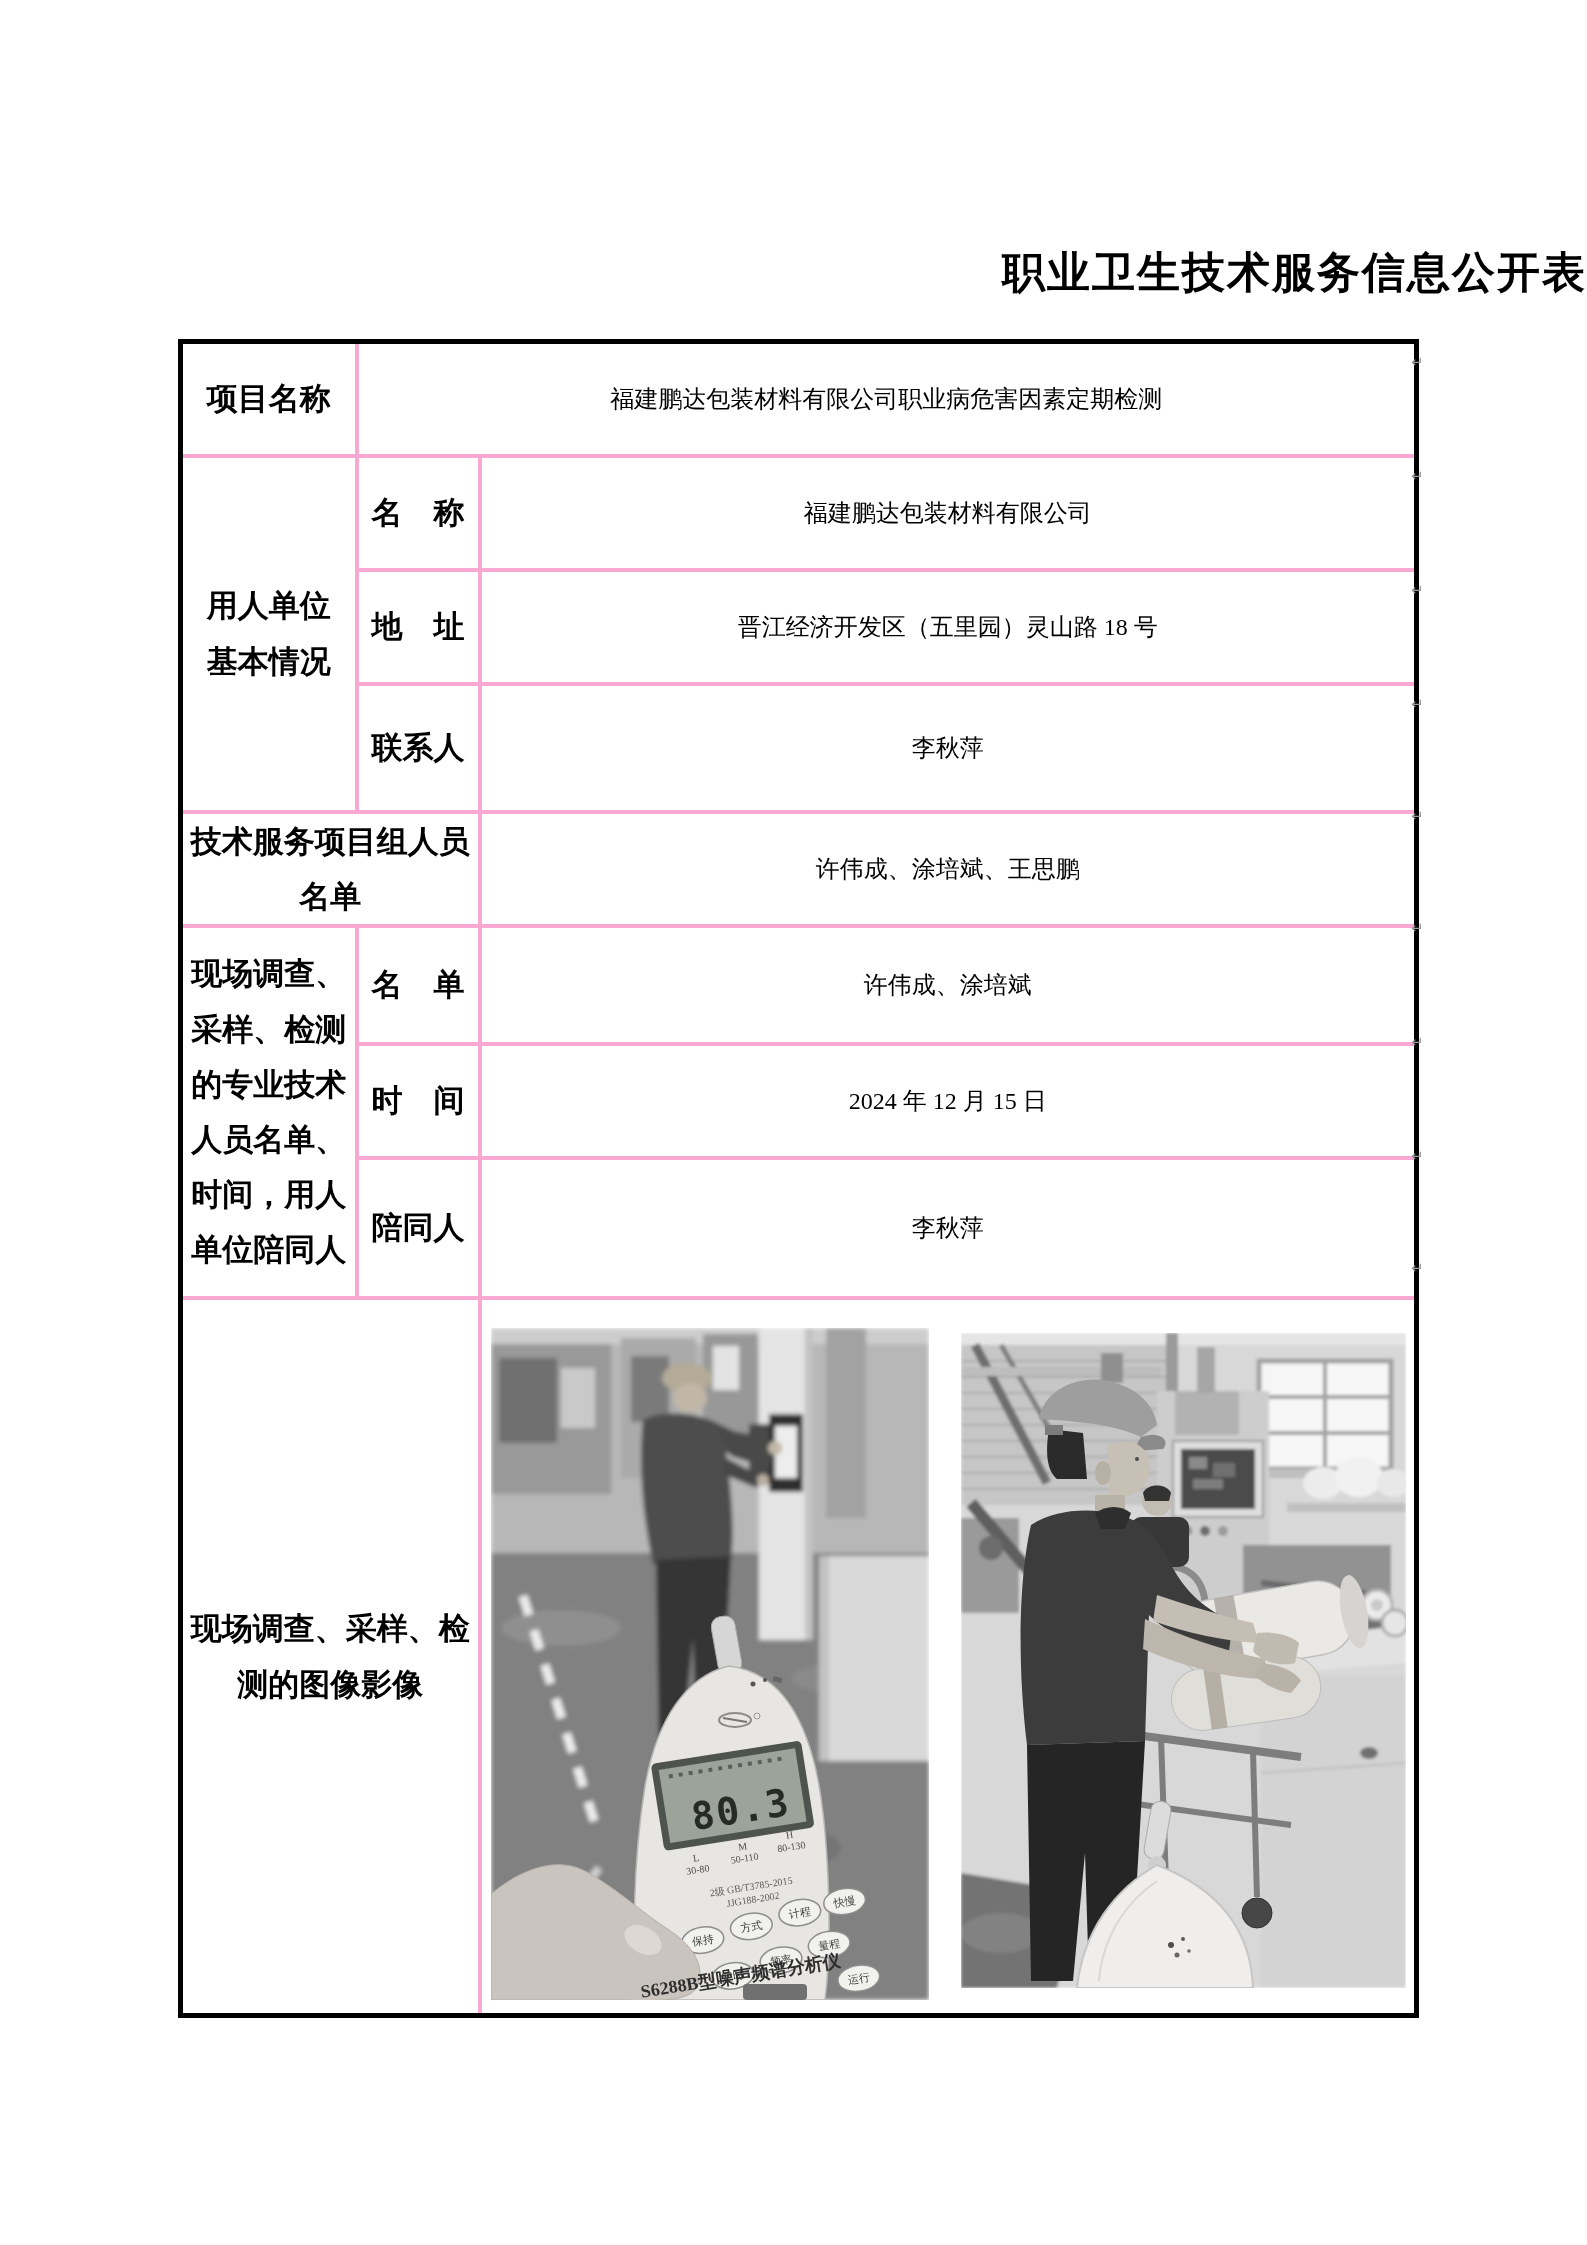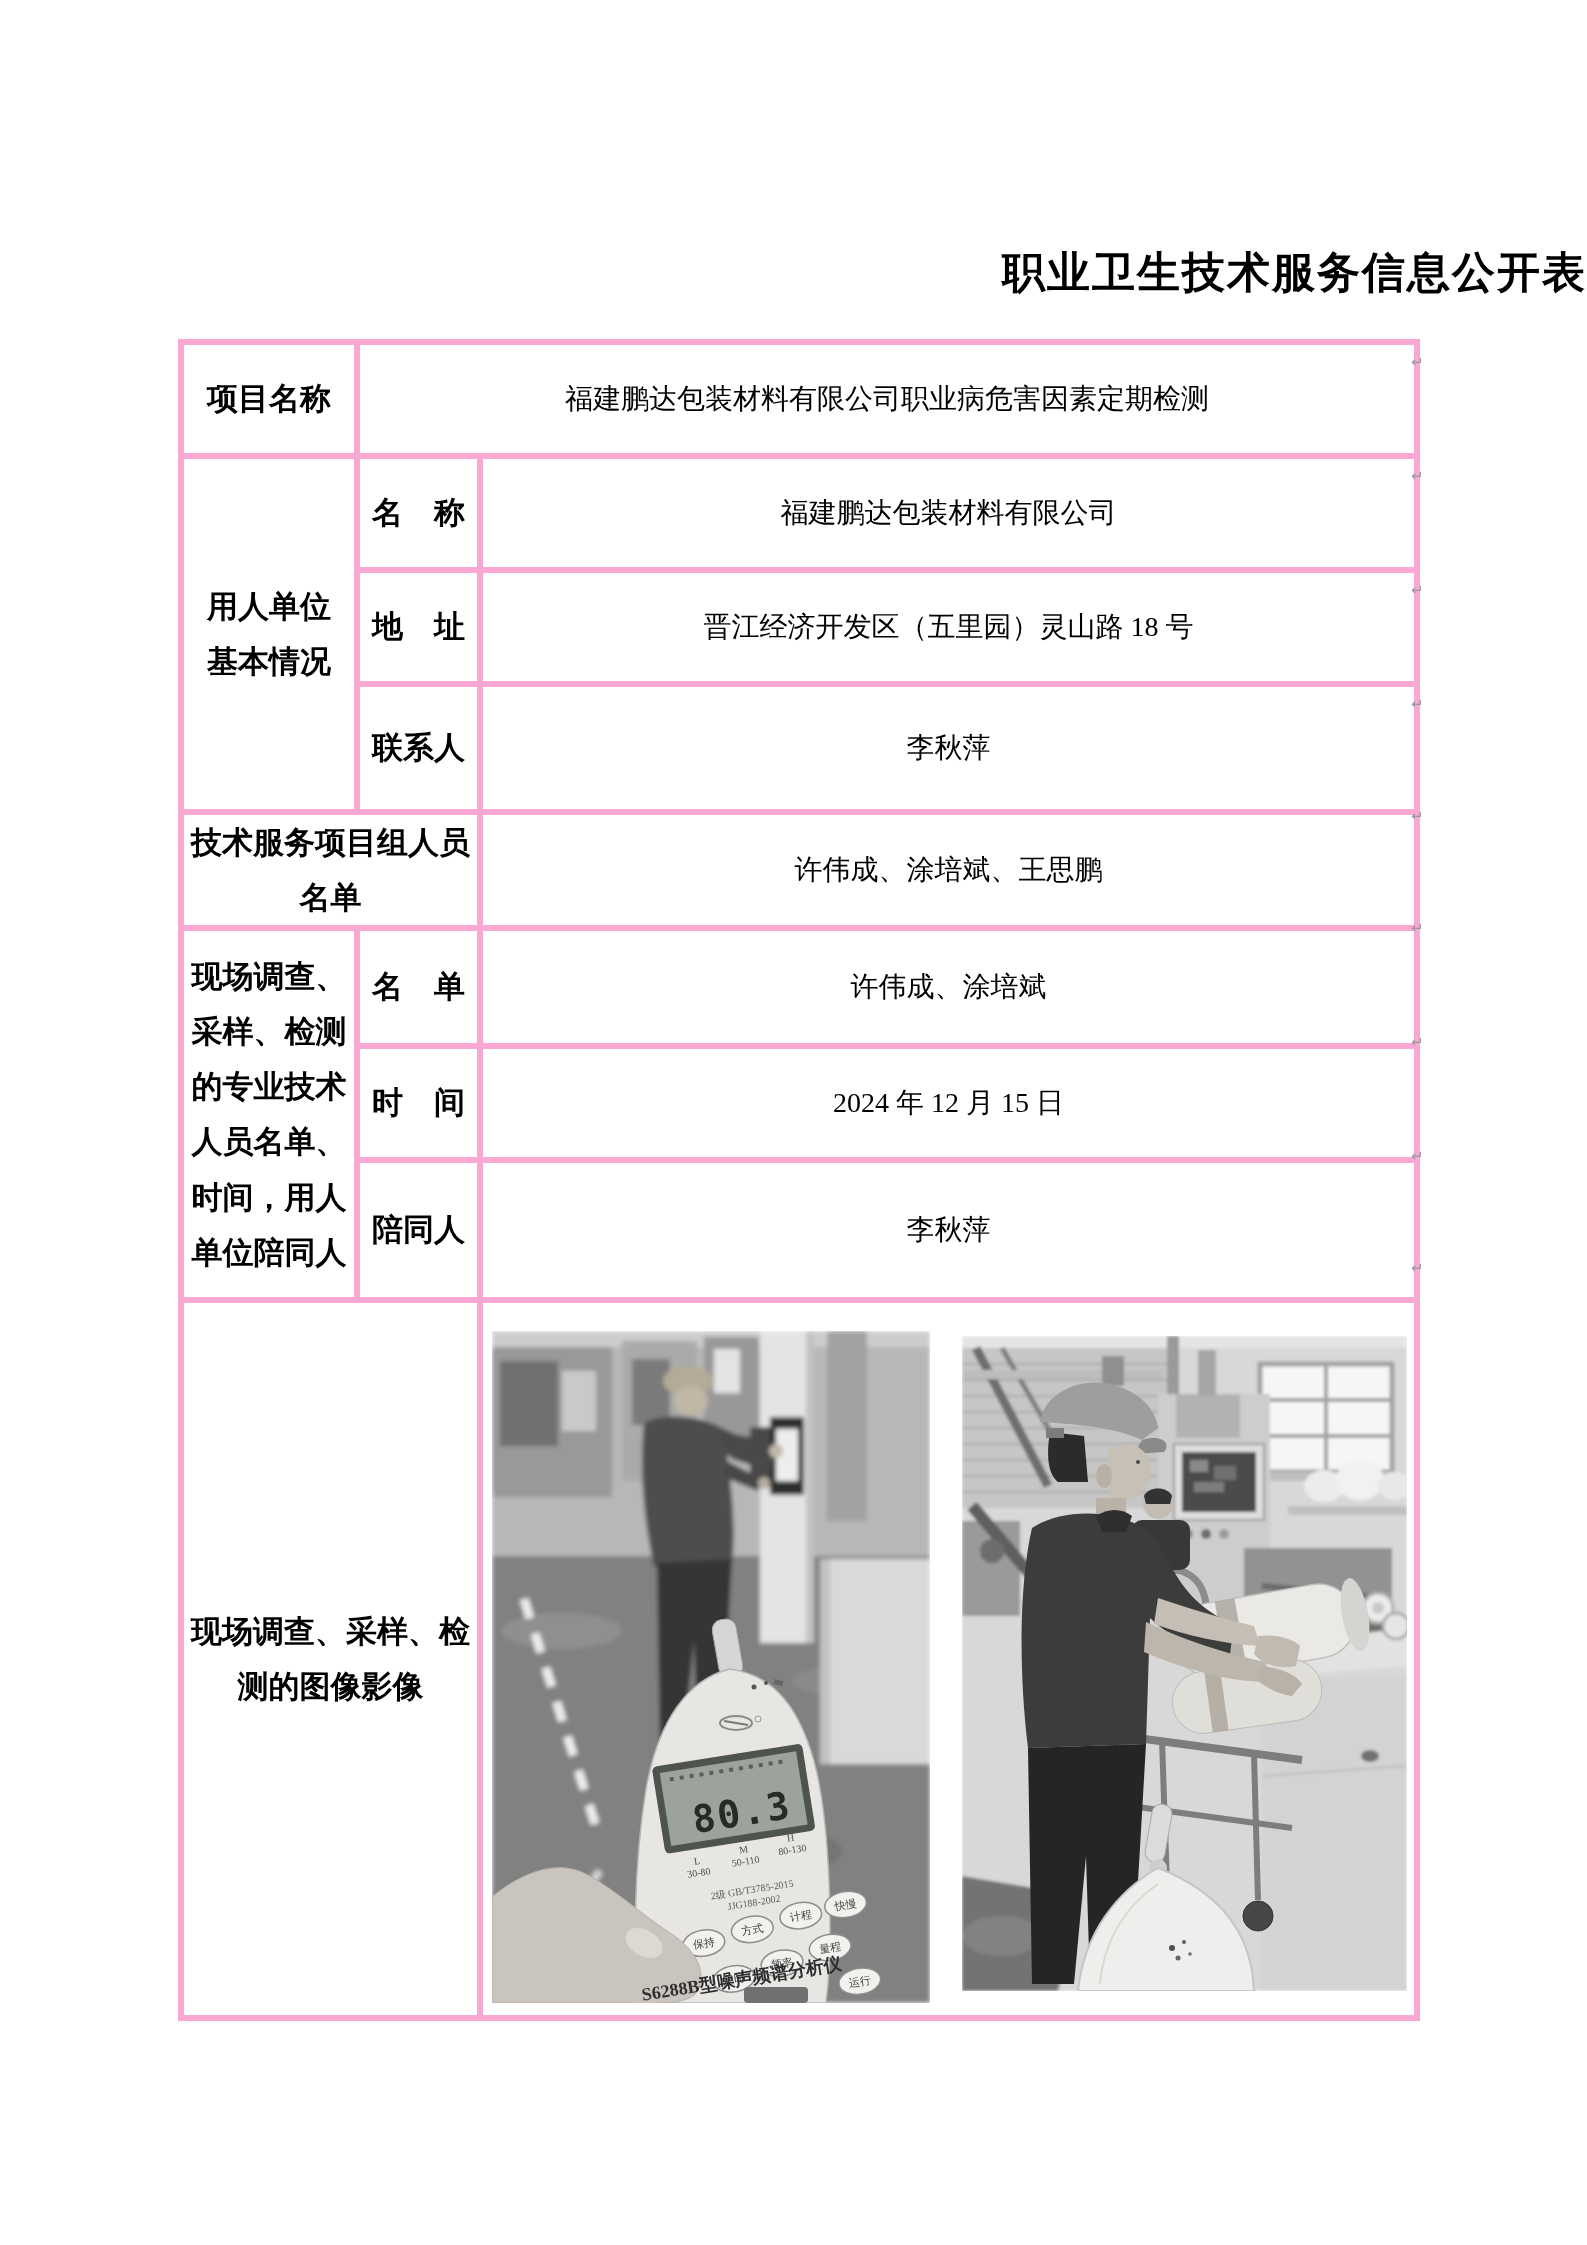--- a/index.html
+++ b/index.html
@@ -10,25 +10,25 @@
   .title{
     position:absolute;top:244px;left:0;width:100%;margin:0;
     text-align:right;font-size:43px;font-weight:bold;letter-spacing:2px;
   }
   table.form{
     position:absolute;left:178px;top:339px;width:1236px;
     border-collapse:collapse;table-layout:fixed;
     border:5px solid #000;
   }
   table.form td{
-    border:6px solid #f9a8d4;vertical-align:middle;overflow:hidden;
+    border:4px solid #f9a8d4;vertical-align:middle;overflow:hidden;
   }
   .lbl{font-weight:bold;font-size:31px;text-align:center;line-height:1.78;padding:0 4px;}
   .sub{font-weight:bold;font-size:31px;text-align:center;padding:0 4px;margin-top:32px;}
-  .val{font-size:28px;text-align:center;padding:0 10px;}
+  .val{font-size:24px;text-align:center;padding:0 10px;}
   .prewrap{white-space:pre-line;}
   .photocell{position:relative;padding:0;}
   .photo{position:absolute;}
   .photo svg{display:block;width:100%;height:100%;}
   .photo-left{left:9px;top:28px;width:438px;height:672px;}
   .photo-right{left:479px;top:33px;width:445px;height:655px;}
   .pmark{
     position:absolute;left:1411px;width:24px;height:20px;
     font-family:"DejaVu Sans",sans-serif;font-size:15px;color:#9a9a9a;line-height:20px;
   }

